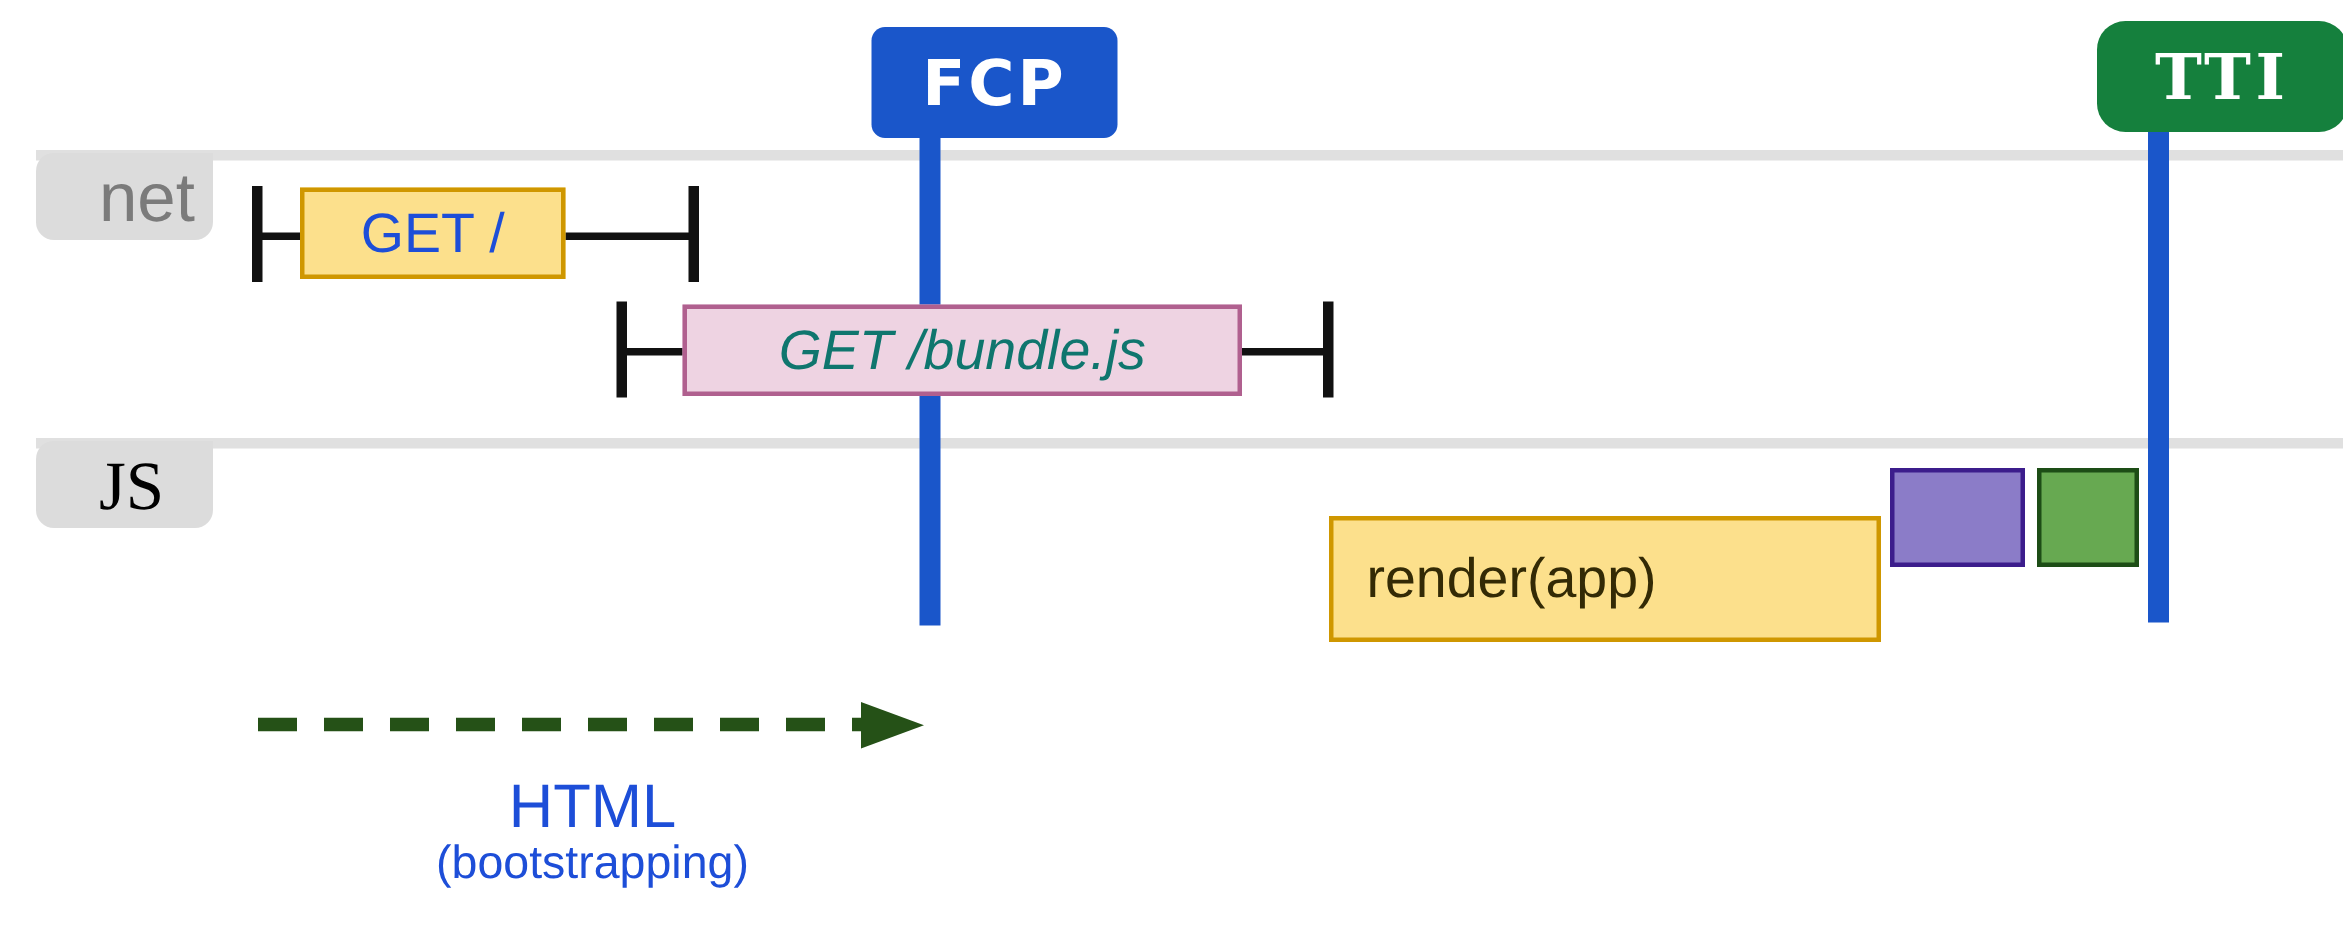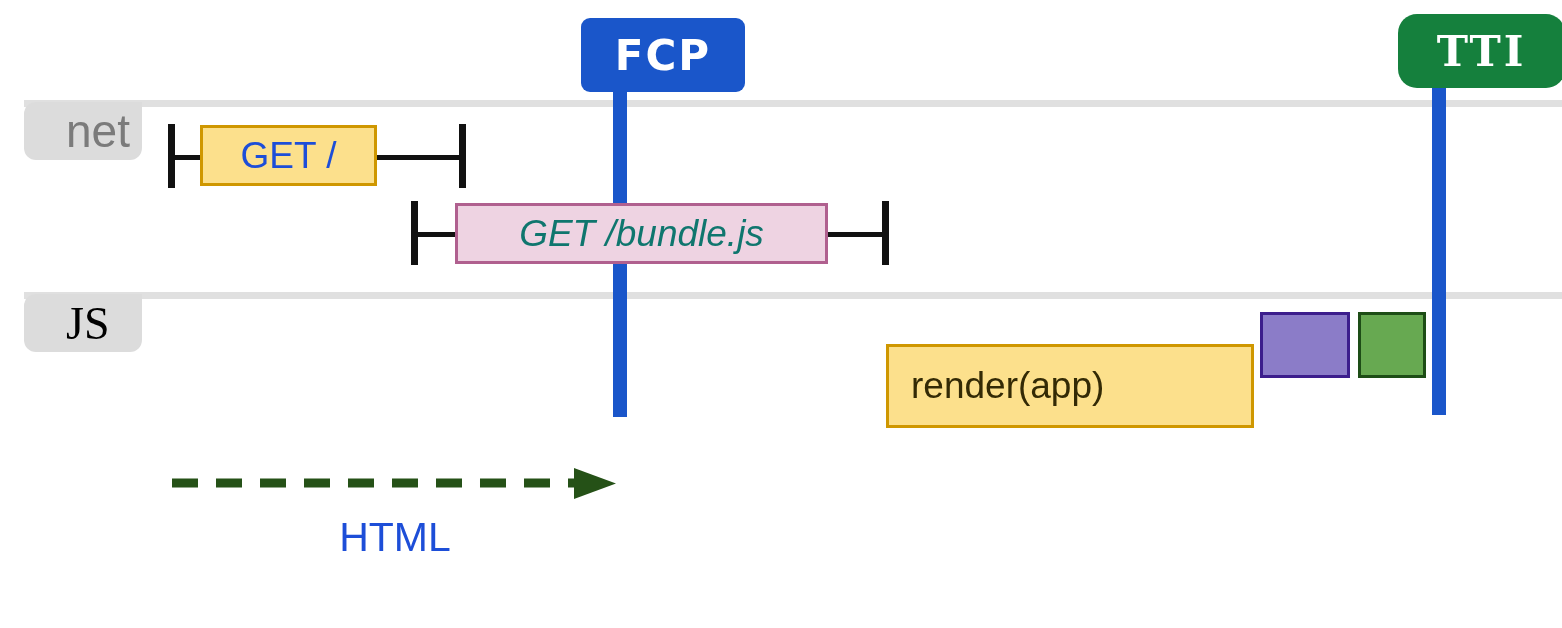--- a/index.html
+++ b/index.html
@@ -202,17 +202,18 @@
     <span></span>
   </div>
 
   <div class="annotation html" style="left:160px; top:466px; width:470px;">
     <svg width="470" height="36" viewBox="0 0 470 36">
       <line x1="12" y1="17" x2="418" y2="17" stroke="#255117" stroke-width="9" stroke-dasharray="26 18" stroke-linecap="butt"></line>
       <polygon points="414,2 456,17.5 414,33" fill="#255117"></polygon>
     </svg>
     <div class="annotation-label" style="color:#1d4ed8; margin-top:14px;">
       <div class="annotation-title">HTML</div>
+      <div class="annotation-sub">(bootstrapping)</div>
     </div>
   </div>
 
 
 </div>
 
 </body></html>

